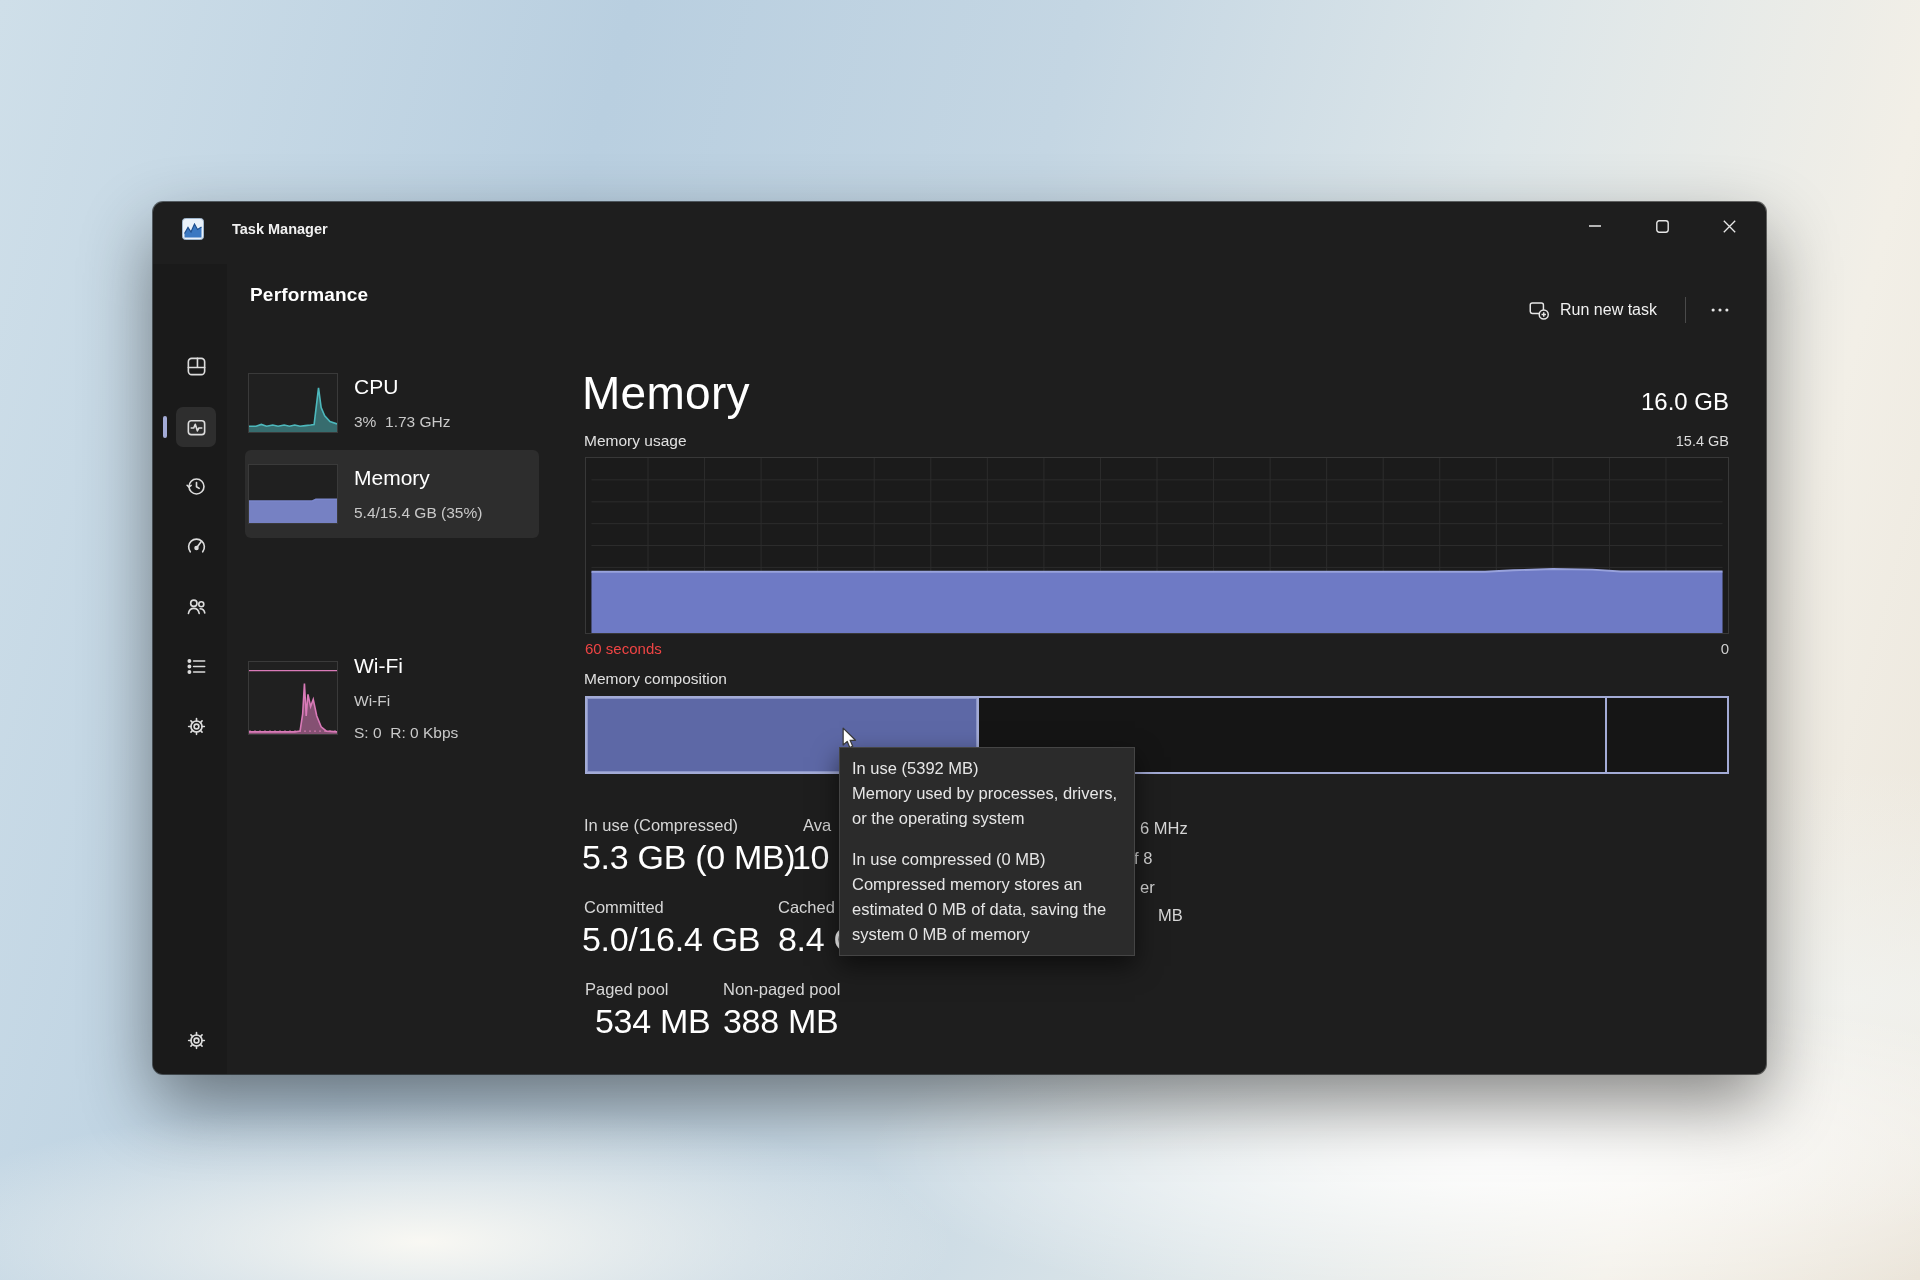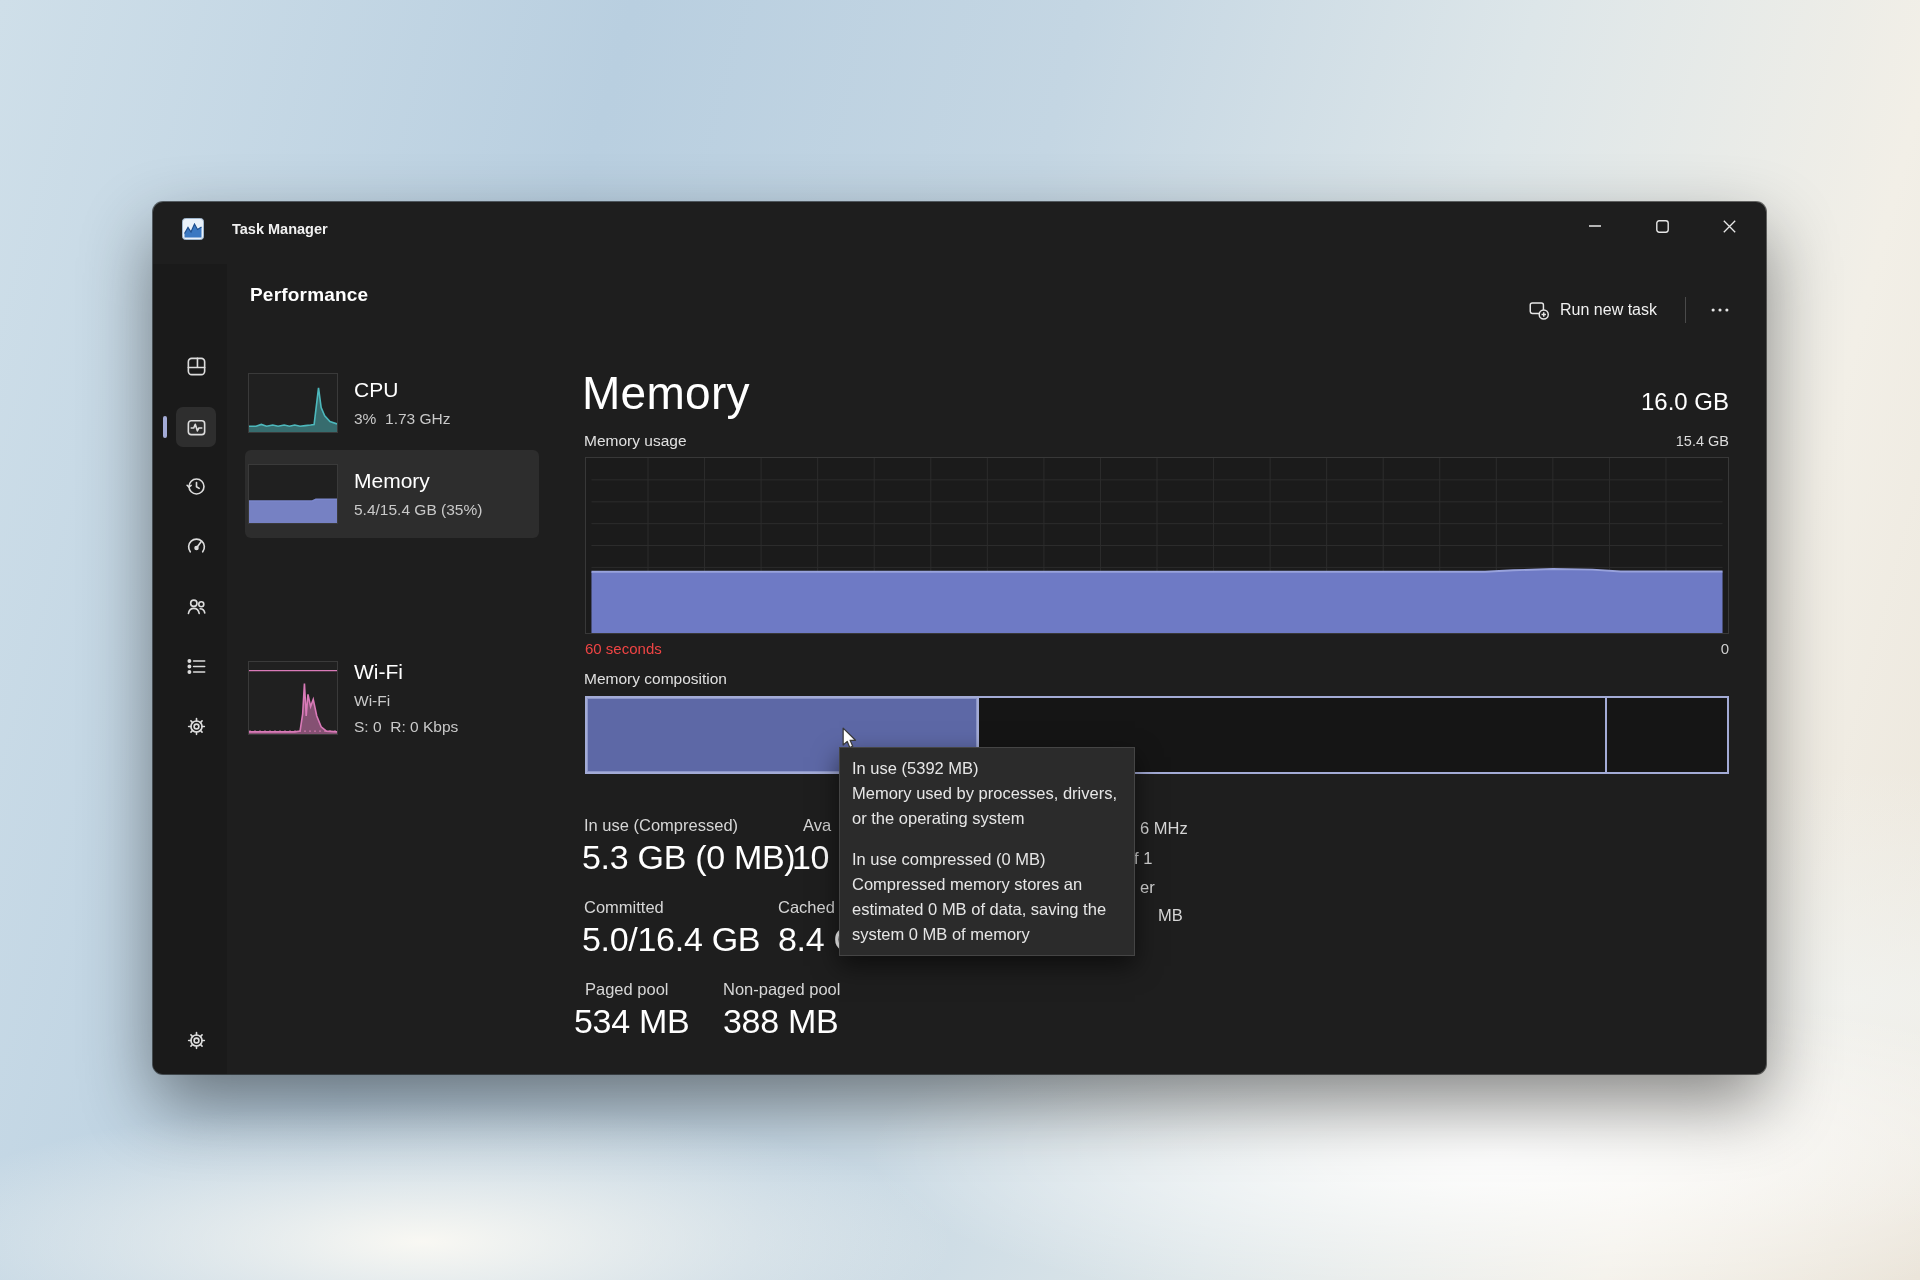--- a/index.html
+++ b/index.html
@@ -44,21 +44,21 @@
   .rail-btn.selected { background:#2e2e2e; }
   .rail-btn.selected::before { content:''; position:absolute; left:-13px; top:9px; width:3.5px; height:22px; border-radius:2px; background:#a3abd6; }
   .rail-btn svg { stroke:#dcdcdc; fill:none; stroke-width:1.7; stroke-linecap:round; stroke-linejoin:round; }
 
   
   .cards { position:absolute; left:92px; top:62px; width:294px; bottom:0; }
   .card { position:absolute; left:0; width:294px; display:flex; align-items:center; padding-left:3px; border-radius:6px; }
   .card.selected { background:#2d2d2d; }
   .minichart { width:90px; background:#202020; border:1px solid #3a3a3a; flex:0 0 auto; }
   .minichart svg { display:block; width:100%; height:100%; }
-  .card-text { margin-left:16px; display:flex; flex-direction:column; gap:8px; }
+  .card-text { margin-left:16px; display:flex; flex-direction:column; gap:14px; }
   .card-title { font-size:21px; color:#fff; }
   .card-sub { font-size:15.5px; color:#c9c9c9; white-space:pre; }
 
   
   .main-title { position:absolute; left:429px; top:164px; font-size:46px; font-weight:300; letter-spacing:.3px; }
   .total-mem { position:absolute; right:37px; top:186px; font-size:24px; font-weight:300; }
   .usage-label { position:absolute; left:431px; top:230px; font-size:15.5px; color:#e0e0e0; }
   .usage-max { position:absolute; right:37px; top:231px; font-size:14.5px; color:#dcdcdc; }
   .graph { position:absolute; left:432px; top:255px; width:1144px; height:177px; background:#1b1b1b; border:1px solid #383838; }
   .graph svg { display:block; }
@@ -294,26 +294,26 @@
     <div class="stat-value" style="left:429px;top:636px">5.3 GB (0 MB)</div>
     <div class="stat-label" style="left:650px;top:614px">Ava</div>
     <div class="stat-value" style="left:639px;top:636px">10</div>
 
     <div class="stat-label" style="left:431px;top:696px">Committed</div>
     <div class="stat-value" style="left:429px;top:718px">5.0/16.4 GB</div>
     <div class="stat-label" style="left:625px;top:696px">Cached</div>
     <div class="stat-value" style="left:625px;top:718px">8.4 G</div>
 
     <div class="stat-label" style="left:432px;top:778px">Paged pool</div>
-    <div class="stat-value" style="left:421px;top:800px">534 MB</div>
+    <div class="stat-value" style="left:442px;top:800px">534 MB</div>
     <div class="stat-label" style="left:570px;top:778px">Non-paged pool</div>
     <div class="stat-value" style="left:570px;top:800px">388 MB</div>
 
     <div class="hw-frag" style="left:987px;top:617px">6 MHz</div>
-    <div class="hw-frag" style="left:981px;top:647px">f 1</div>
+    <div class="hw-frag" style="left:981px;top:647px">f 8</div>
     <div class="hw-frag" style="left:987px;top:676px">er</div>
     <div class="hw-frag" style="left:1005px;top:704px">MB</div>
 
     <div class="tooltip">
       <div class="tt-line">In use (5392 MB)</div>
       <div class="tt-line">Memory used by processes, drivers,</div>
       <div class="tt-line">or the operating system</div>
       <div class="tt-line"></div>
       <div class="tt-line">In use compressed (0 MB)</div>
       <div class="tt-line">Compressed memory stores an</div>

